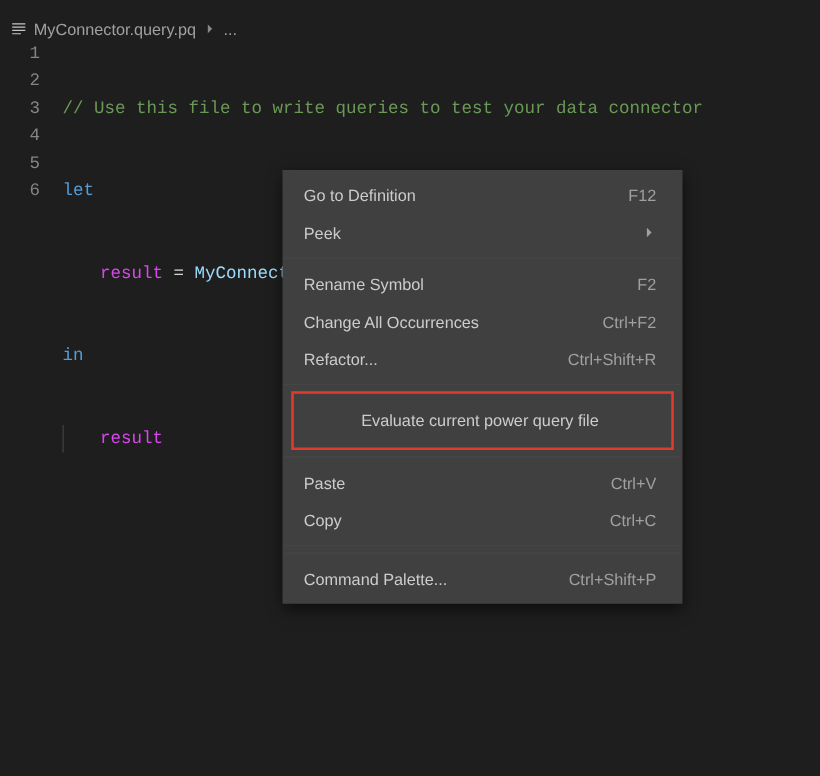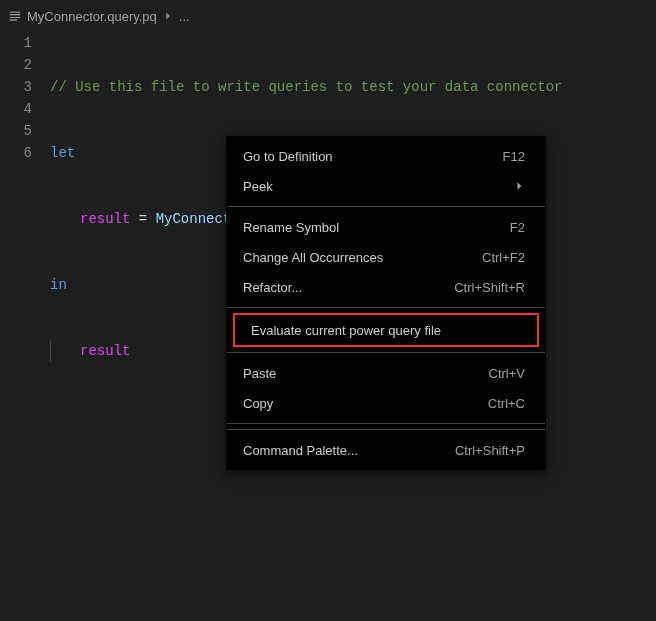--- a/index.html
+++ b/index.html
@@ -8,21 +8,20 @@
       height: 621px;
       background: #1e1e1e;
       font-family: "Segoe UI", Arial, sans-serif;
       font-size: 13px;
       color: #cccccc;
       overflow: hidden;
       position: relative;
     }
     .breadcrumb {
       display: flex;
-      align-items: center;
       padding: 16px 8px;
       height: 24px;
       color: #a0a0a0;
       font-size: 13px;
     }
     .breadcrumb-icon {
       margin-right: 5px;
       color: #c5c5c5;
     }
     .breadcrumb-sep {
@@ -62,21 +61,21 @@
       height: 22px;
       border-left: 1px solid #404040;
       margin-right: 0;
     }
 
     .context-menu {
       position: absolute;
       left: 226px;
       top: 136px;
       width: 320px;
-      background: #000000;
+      background: #404040;
       box-shadow: 0 4px 12px rgba(0,0,0,0.6);
       color: #cccccc;
       font-size: 13px;
       padding: 5px 1px;
     }
     .menu-item {
       display: flex;
       justify-content: space-between;
       align-items: center;
       padding: 5px 20px 5px 16px;
@@ -95,21 +94,22 @@
       height: 1px;
       background: #454545;
       margin: 5px 0;
     }
     .highlight-box {
       border: 2px solid #e23b2e;
       padding: 0;
       margin: 4px 6px;
     }
     .highlight-box .menu-item {
-      height: 30px;
+      height: 43px;
+      justify-content: center;
     }
     svg { display: block; }
   </style>
 </head>
 <body>
 
 <div class="breadcrumb">
   <span class="breadcrumb-icon">
     <svg width="14" height="14" viewBox="0 0 16 16">
         <path fill="#c5c5c5" d="M2 3h12v1H2V3zm0 3h12v1H2V6zm0 3h12v1H2V9zm0 3h8v1H2v-1z"></path>

